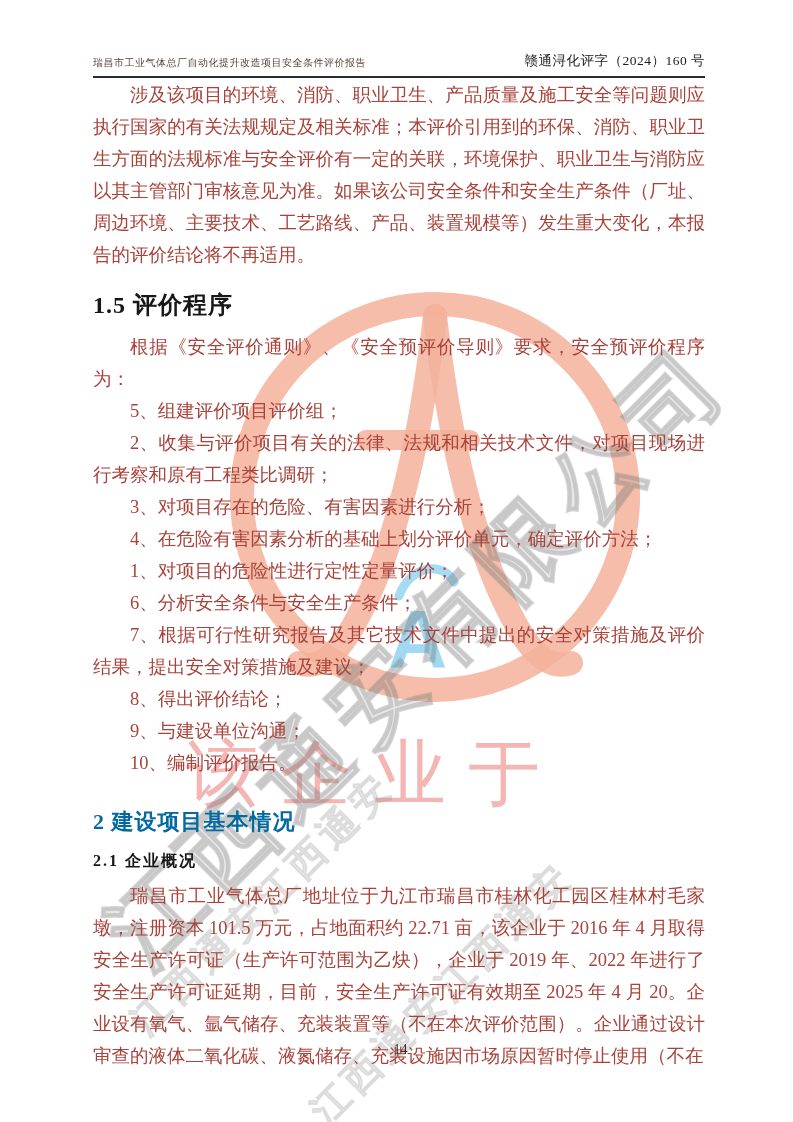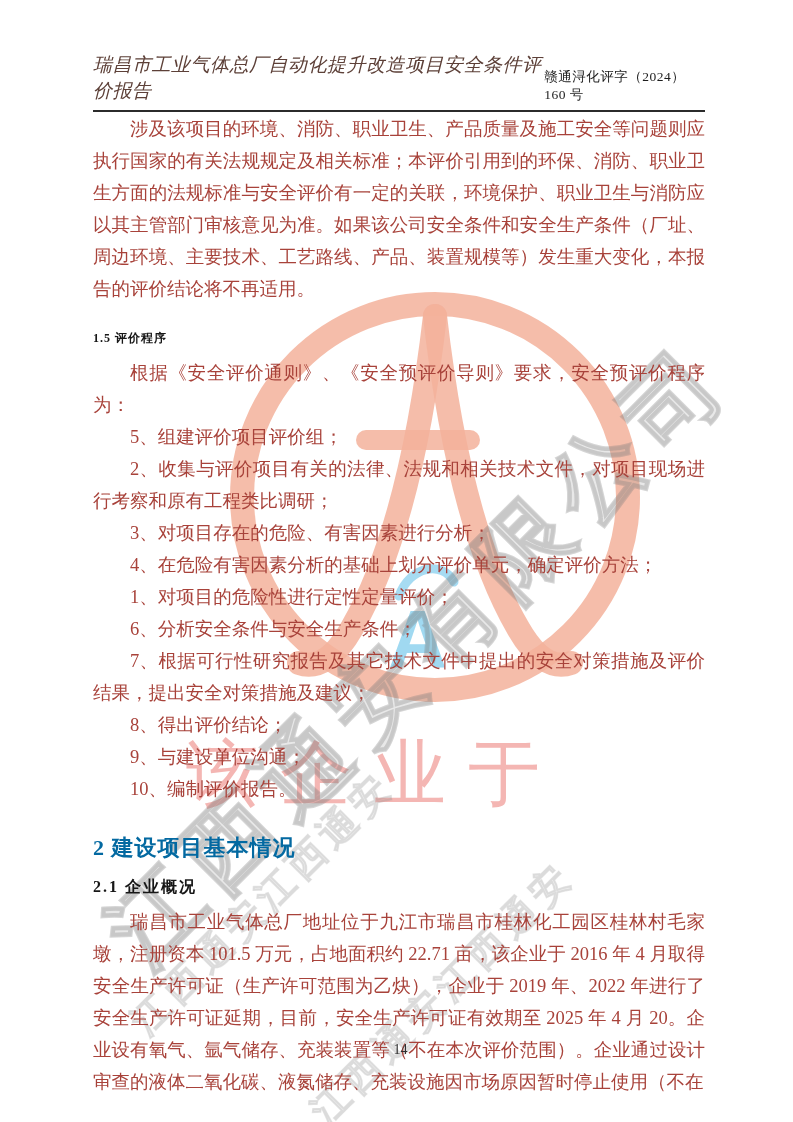--- a/index.html
+++ b/index.html
@@ -76,45 +76,44 @@
   }
 
   .doc-header {
     display: flex;
     justify-content: space-between;
     align-items: flex-end;
     border-bottom: 2px solid #2b2b2b;
     padding-bottom: 6px;
   }
   .doc-header .h-left {
-    font-size: 19px;
+    font-size: 10px;
     color: #5d4038;
     letter-spacing: 0.5px;
-    font-style: italic;
   }
   .doc-header .h-right {
     font-size: 13.5px;
     color: #1c1c1c;
     letter-spacing: 0.5px;
   }
 
   .body-par {
     margin-top: 1px;
     width: 612px;
     font-size: 18.5px;
     line-height: 32px;
     text-align: justify;
     text-justify: inter-ideograph;
     text-indent: 2em;
     color: #a8423a;
   }
 
   .h-15 {
-    margin-top: 25px;
-    font-size: 12px;
+    margin-top: 18px;
+    font-size: 24px;
     font-weight: bold;
     color: #171717;
     letter-spacing: 1px;
   }
 
   .proc-intro, .proc-item {
     width: 612px;
     font-size: 18.5px;
     line-height: 32px;
     text-align: justify;

